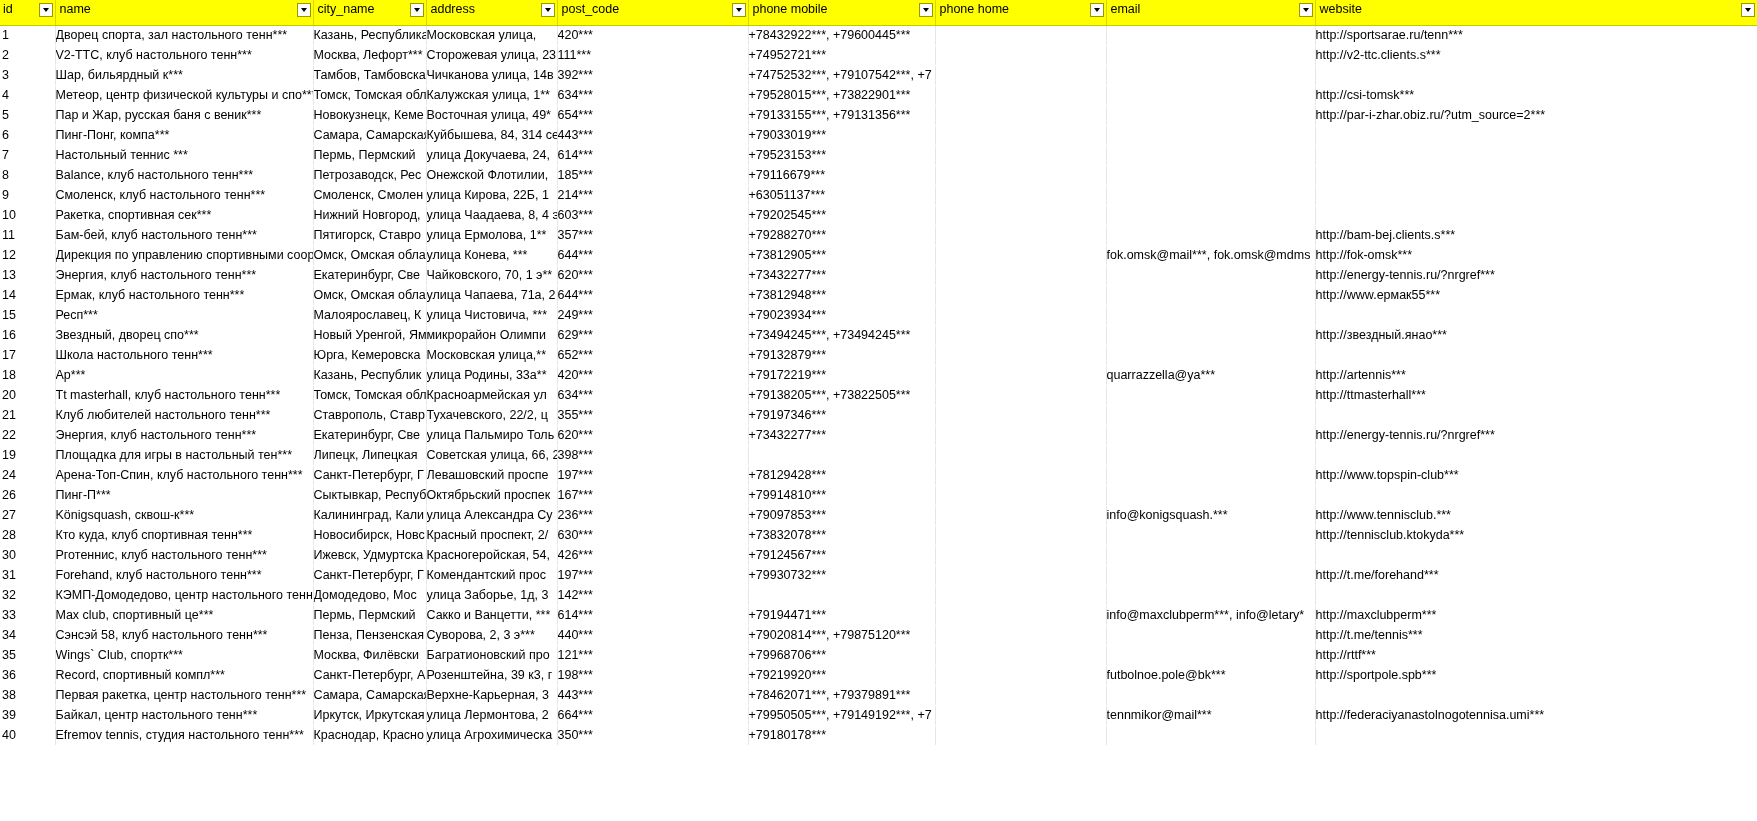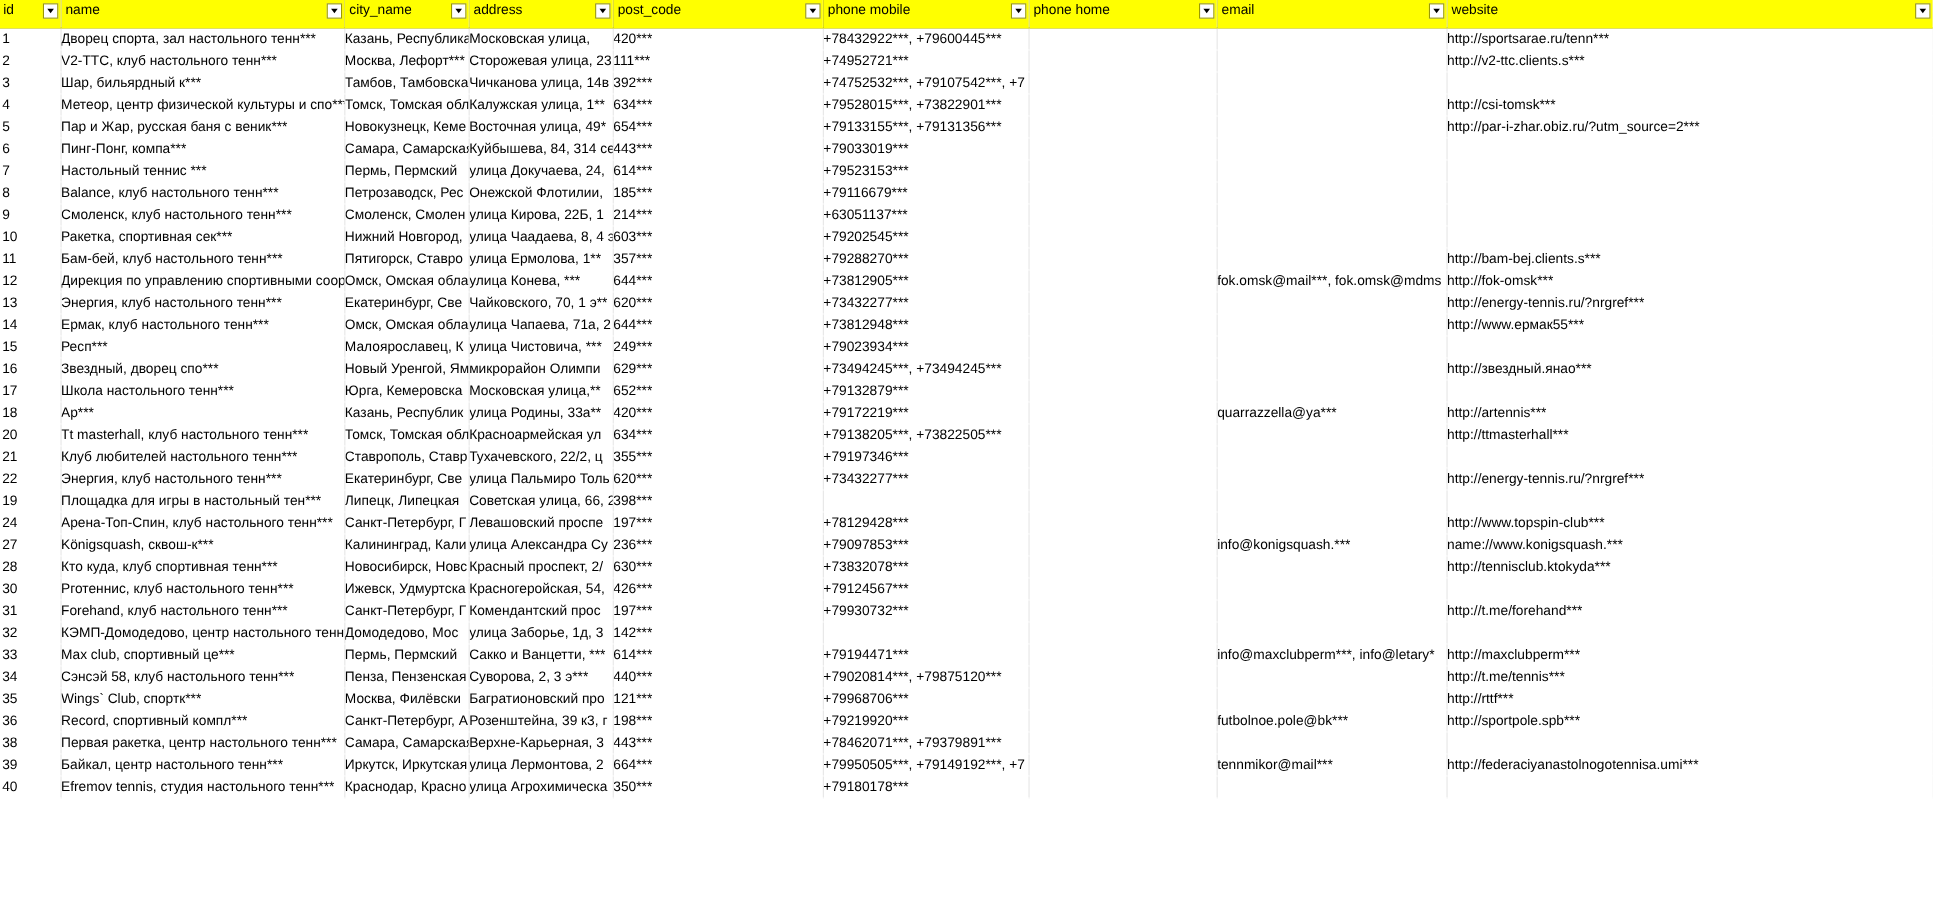--- a/index.html
+++ b/index.html
@@ -413,29 +413,40 @@
         <td>Арена-Топ-Спин, клуб настольного тенн***</td>
         <td>Санкт-Петербург, Г</td>
         <td>Левашовский проспе</td>
         <td>197***</td>
         <td>+78129428***</td>
         <td></td>
         <td></td>
         <td>http://www.topspin-club***</td>
       </tr>
       <tr>
+        <td class="rownum">26</td>
+        <td>Пинг-П***</td>
+        <td>Сыктывкар, Респуб</td>
+        <td>Октябрьский проспек</td>
+        <td>167***</td>
+        <td>+79914810***</td>
+        <td></td>
+        <td></td>
+        <td></td>
+      </tr>
+      <tr>
         <td class="rownum">27</td>
         <td>Königsquash, сквош-к***</td>
         <td>Калининград, Кали</td>
         <td>улица Александра Су</td>
         <td>236***</td>
         <td>+79097853***</td>
         <td></td>
         <td>info@konigsquash.***</td>
-        <td>name://www.konigsquash.***</td>
+        <td>http://www.tennisclub.***</td>
       </tr>
       <tr>
         <td class="rownum">28</td>
         <td>Кто куда, клуб спортивная тенн***</td>
         <td>Новосибирск, Новс</td>
         <td>Красный проспект, 2/</td>
         <td>630***</td>
         <td>+73832078***</td>
         <td></td>
         <td></td>

